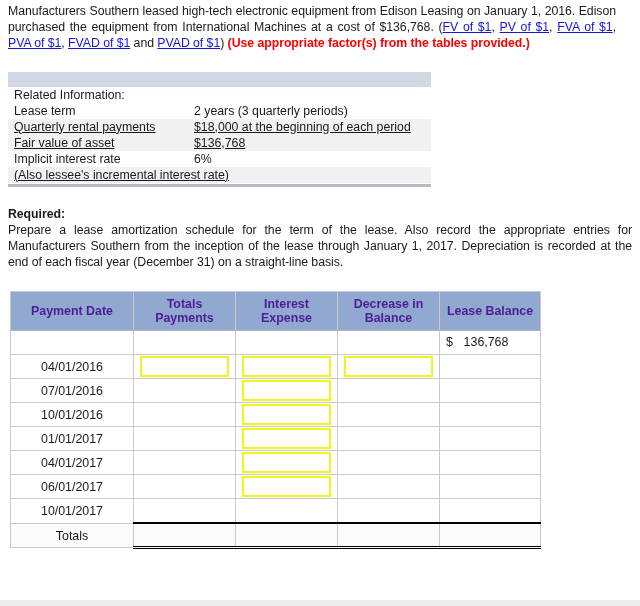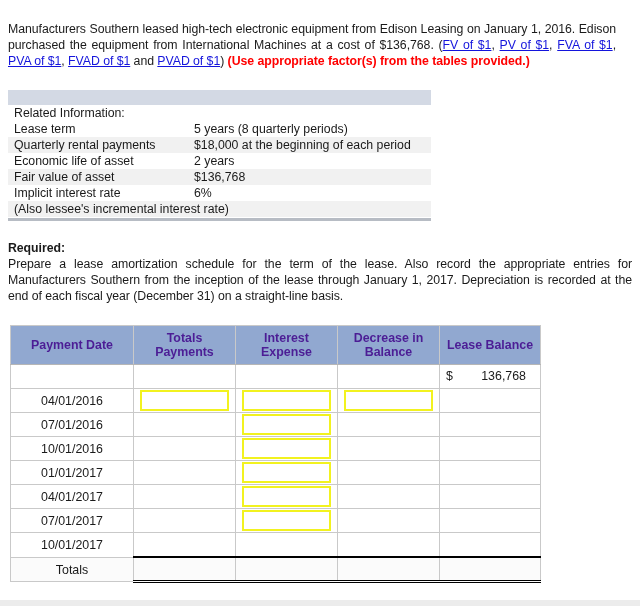--- a/index.html
+++ b/index.html
@@ -12,21 +12,21 @@
     height: 606px;
     font-family: "Liberation Sans", sans-serif;
     font-size: 12.3px;
     color: #1a1a1a;
     position: relative;
     overflow: hidden;
   }
 
   
   .intro {
-    padding: 21px 8px 0 8px;
+    padding: 3px 8px 0 8px;
     line-height: 16.2px;
     text-align: justify;
     width: 624px;
     box-sizing: border-box;
     letter-spacing: -0.05px;
   }
   .intro .lnk {
     color: #1414dc;
     text-decoration: underline;
   }
@@ -52,20 +52,21 @@
   }
   table.related td {
     padding: 0 0 0 6px;
     height: 16px;
     line-height: 16px;
     vertical-align: middle;
     white-space: nowrap;
   }
   table.related tr.alt td {
     background: #f1f1f1;
+    text-decoration: underline;
   }
   table.related td.lbl { width: 174px; }
   .related-rule {
     height: 3px;
     background: #b7bcc4;
     margin-top: 1px;
     width: 423px;
   }
 
   
@@ -126,21 +127,21 @@
     padding: 0;
   }
   td.bal-open .dollar {
     position: absolute;
     left: 6px;
     top: 0;
     line-height: 23px;
   }
   td.bal-open .amt {
     display: block;
-    text-align: right;
+    text-align: center;
     padding-right: 8px;
     line-height: 23px;
   }
 
   
   td.input-cell {
     padding: 0;
   }
   td.input-cell .field {
     display: block;
@@ -184,29 +185,25 @@
 <div class="related-wrap">
   <div class="related-capband"></div>
   <table class="related">
     <tbody>
       <tr>
         <td class="lbl">Related Information:</td>
         <td></td>
       </tr>
       <tr>
         <td class="lbl">Lease term</td>
-        <td>5 years (8 quarterly periods)</td>
+        <td>2 years (3 quarterly periods)</td>
       </tr>
       <tr class="alt">
         <td class="lbl">Quarterly rental payments</td>
         <td>$18,000 at the beginning of each period</td>
-      </tr>
-      <tr>
-        <td class="lbl">Economic life of asset</td>
-        <td>2 years</td>
       </tr>
       <tr class="alt">
         <td class="lbl">Fair value of asset</td>
         <td>$136,768</td>
       </tr>
       <tr>
         <td class="lbl">Implicit interest rate</td>
         <td>6%</td>
       </tr>
       <tr class="alt">
@@ -316,21 +313,21 @@
         <td class="date-cell">04/01/2017</td>
         <td class="val-cell"></td>
         <td class="input-cell">
             <span class="field"></span>
           </td>
         <td class="val-cell"></td>
         <td class="val-cell"></td>
       </tr>
 
       <tr>
-        <td class="date-cell">07/01/2017</td>
+        <td class="date-cell">06/01/2017</td>
         <td class="val-cell"></td>
         <td class="input-cell">
             <span class="field"></span>
           </td>
         <td class="val-cell"></td>
         <td class="val-cell"></td>
       </tr>
 
       <tr>
         <td class="date-cell">10/01/2017</td>

